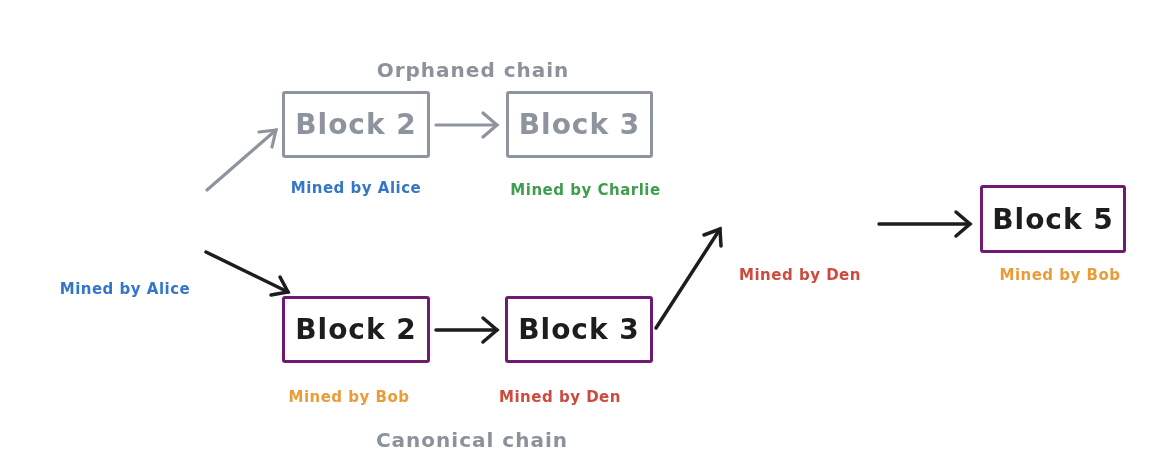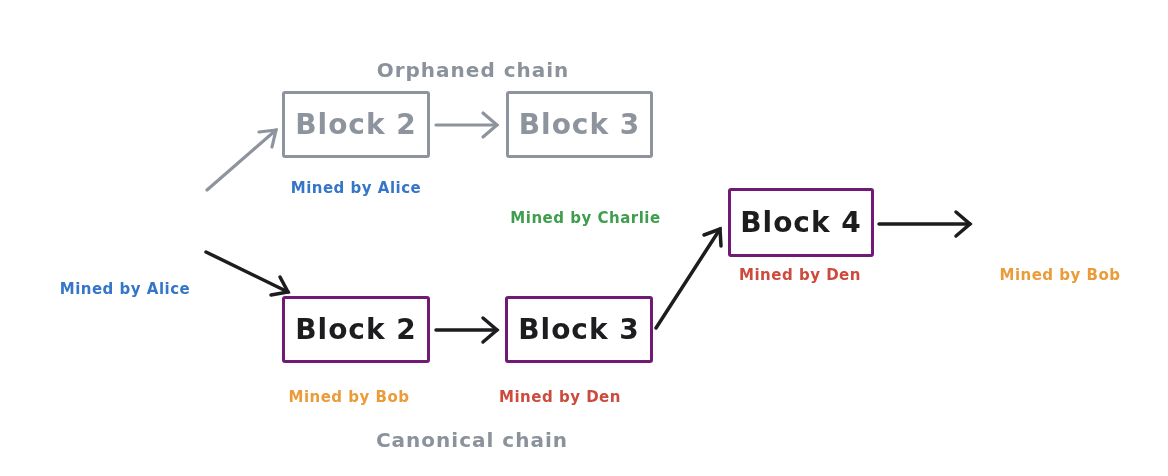--- a/index.html
+++ b/index.html
@@ -106,25 +106,25 @@
   </div>
   <div id="b3o" class="block gray">
     <span>Block 3</span>
   </div>
   <div id="b2c" class="block">
     <span>Block 2</span>
   </div>
   <div id="b3c" class="block">
     <span>Block 3</span>
   </div>
-  <div id="b4" class="block">
-    <span>Block 4</span>
+  <div id="b5" class="block">
+    <span>Block 5</span>
   </div>
 
   <div id="m-b1" class="miner" style="color: rgb(53, 118, 200);">Mined by Alice</div>
   <div id="m-b2o" class="miner" style="color: rgb(53, 118, 200);">Mined by Alice</div>
-  <div id="m-b3o" class="miner" style="color: rgb(63, 158, 77); margin-top: 28px;">Mined by Charlie</div>
+  <div id="m-b3o" class="miner" style="color: rgb(63, 158, 77);">Mined by Charlie</div>
   <div id="m-b2c" class="miner" style="color: rgb(235, 156, 58);">Mined by Bob</div>
   <div id="m-b3c" class="miner" style="color: rgb(205, 74, 61);">Mined by Den</div>
   <div id="m-b4" class="miner" style="color: rgb(205, 74, 61);">Mined by Den</div>
   <div id="m-b5" class="miner" style="color: rgb(235, 156, 58);">Mined by Bob</div>
 
 </div>
 
 </body></html>

